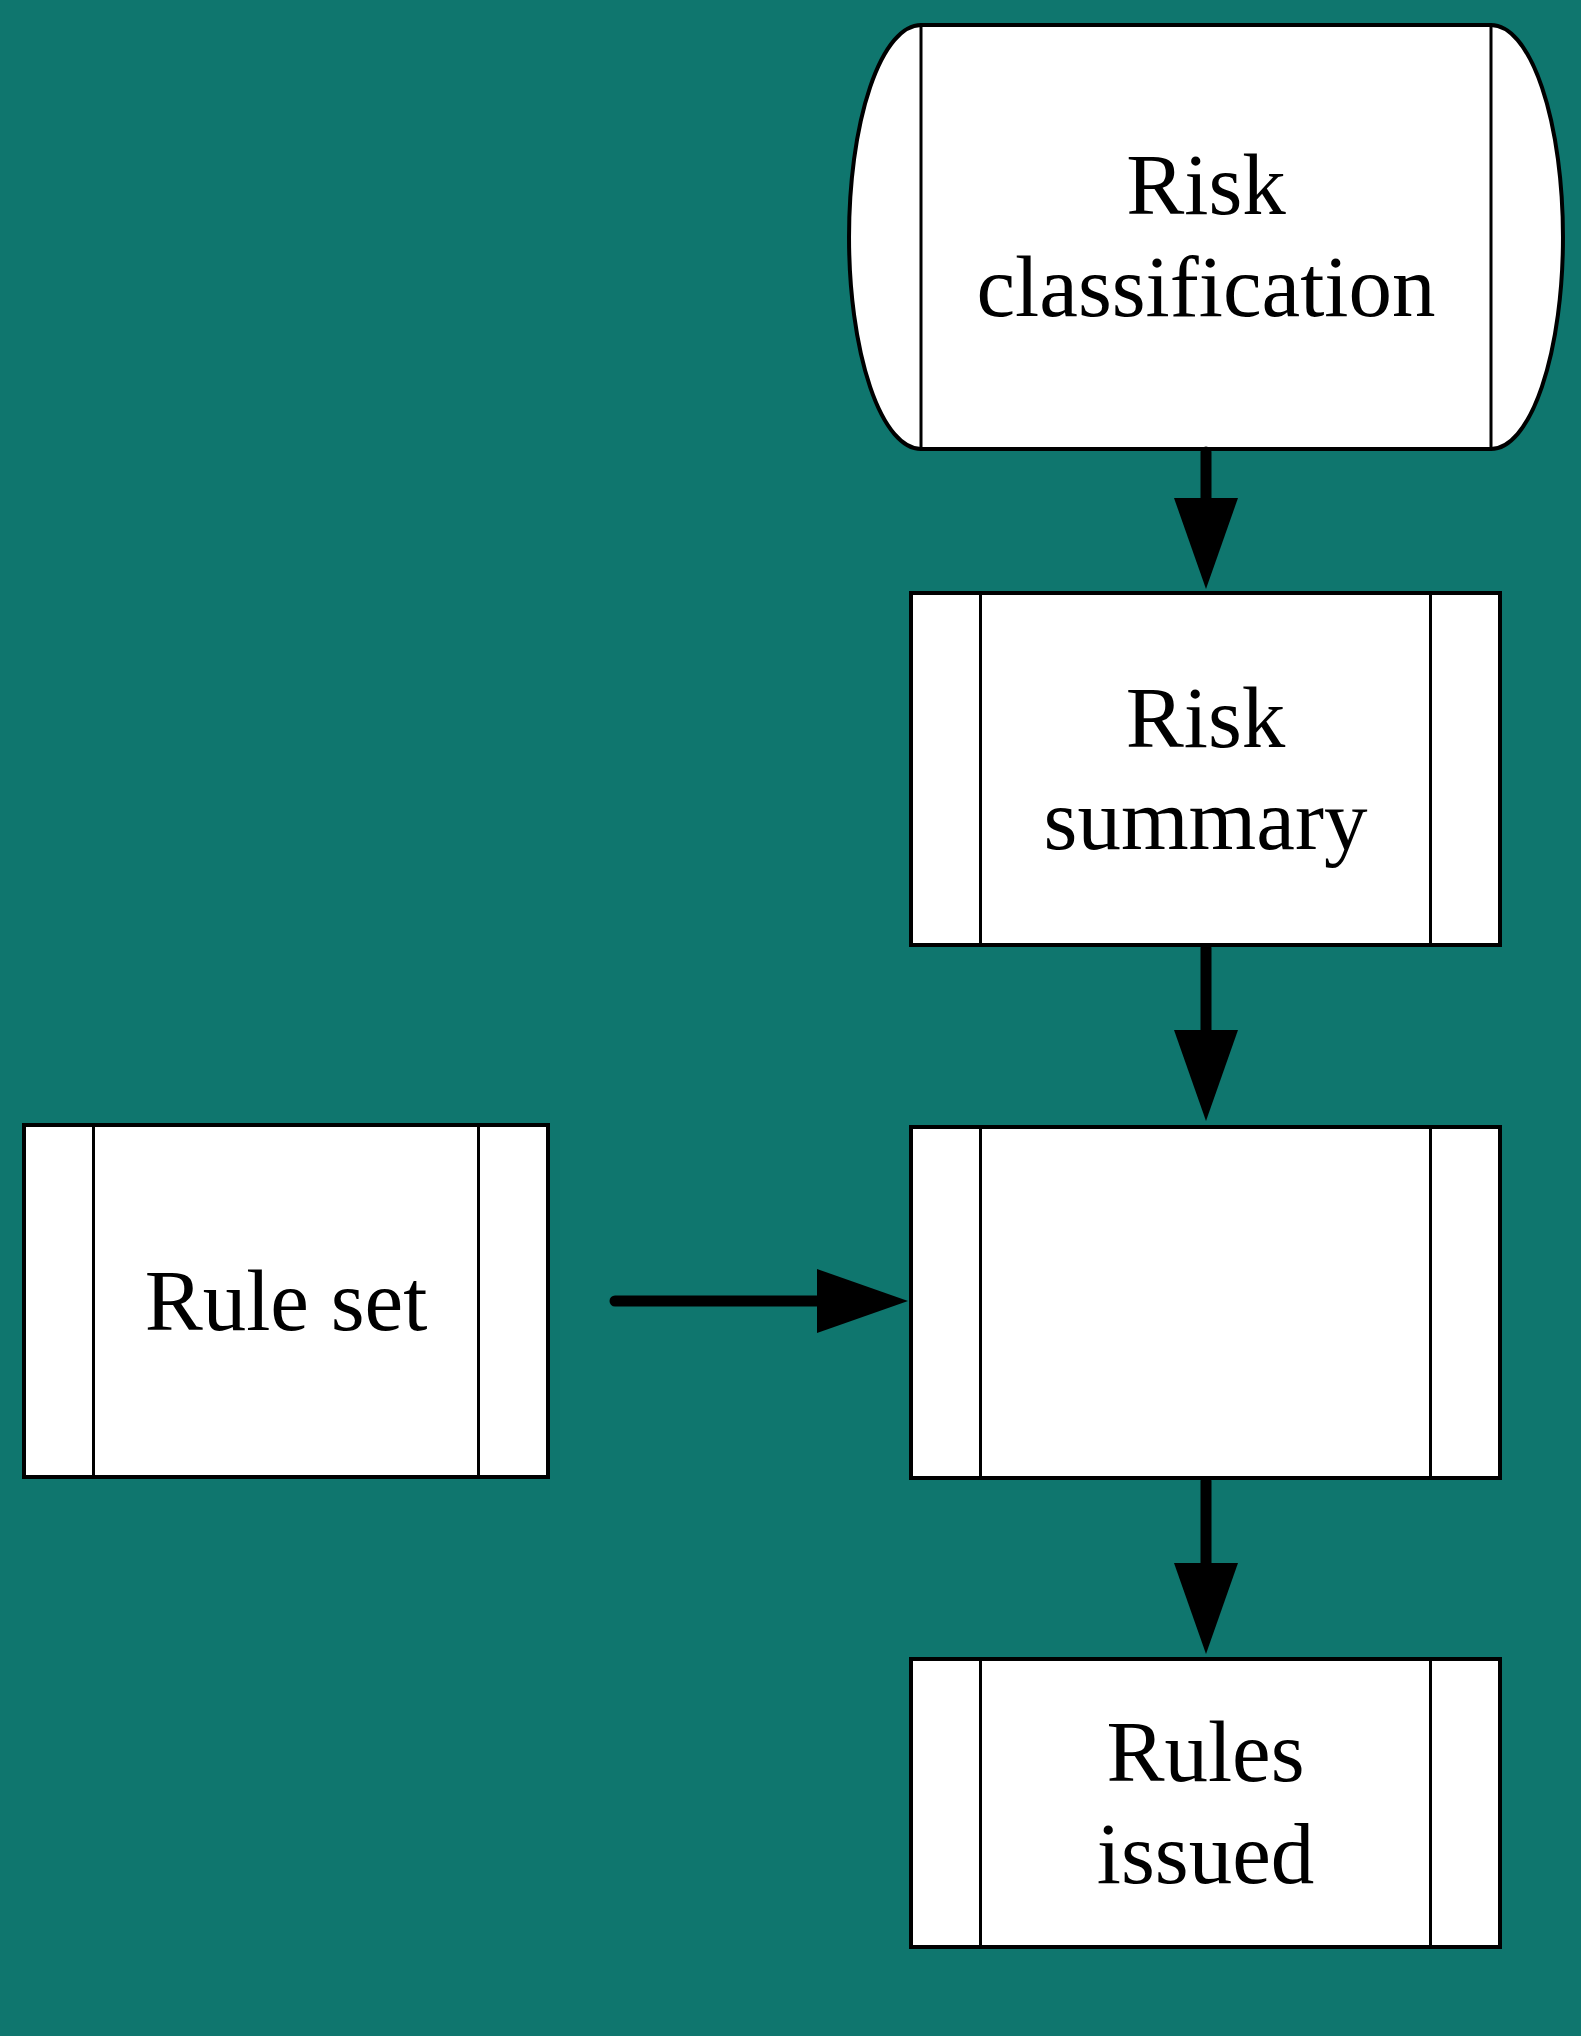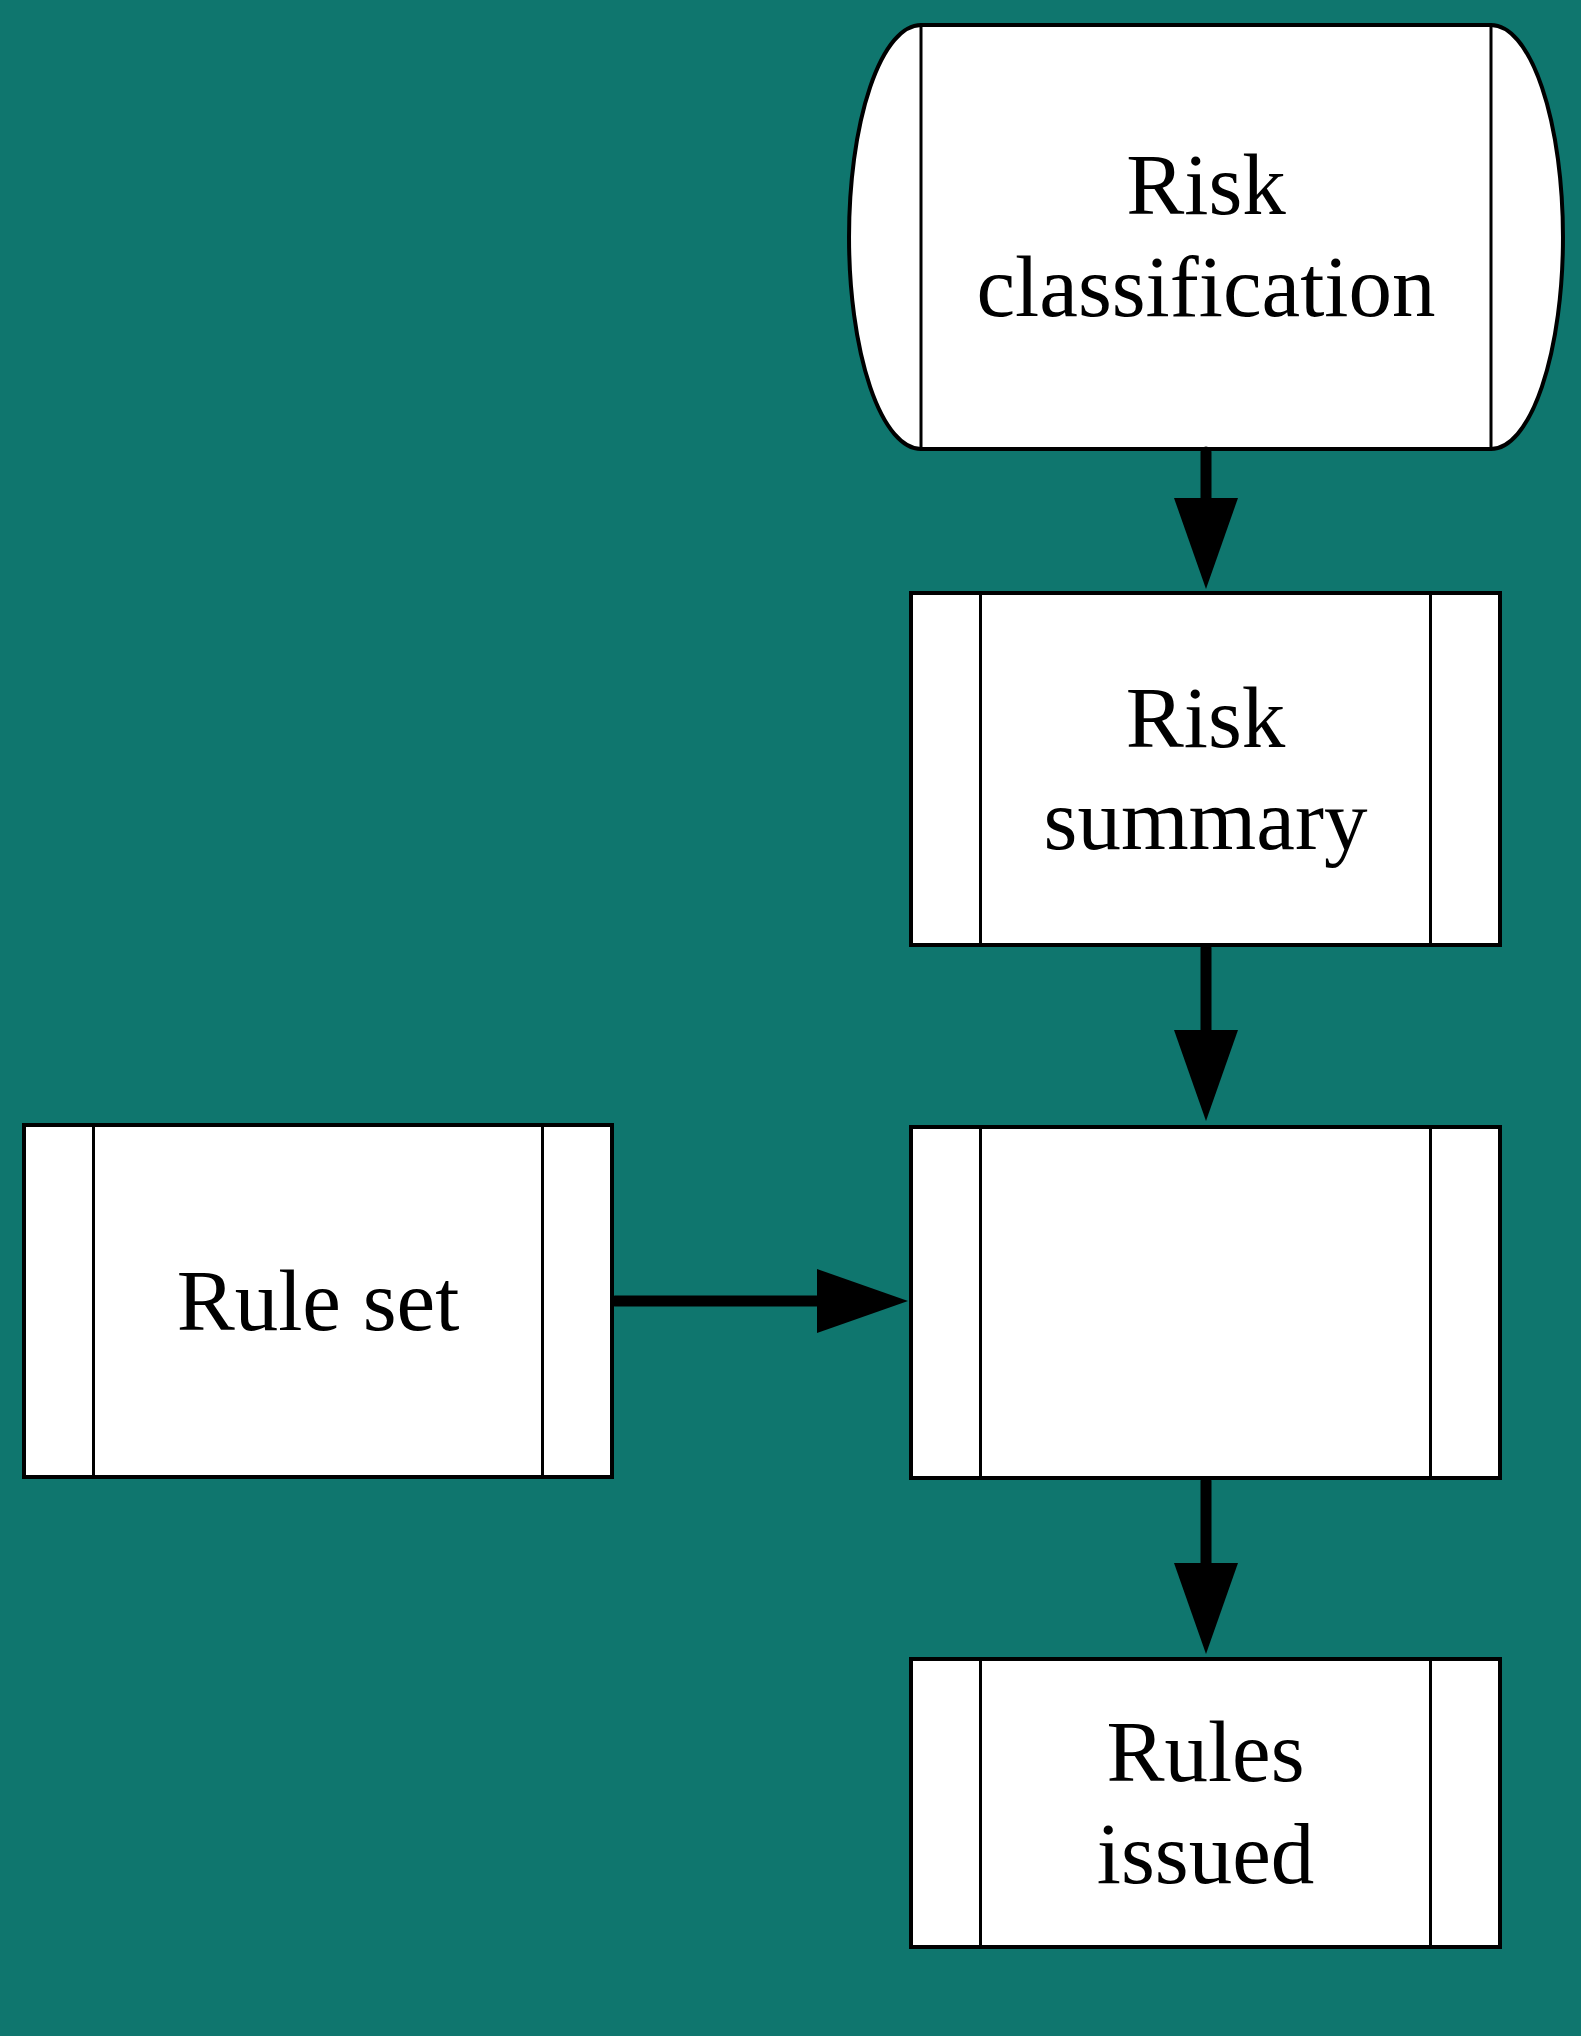--- a/index.html
+++ b/index.html
@@ -100,21 +100,21 @@
 
   <div class="node-box" style="left:909px; top:591px; width:593px; height:356px;">
     <div class="rail left"></div>
     <div class="rail right"></div>
     <div class="node-label">
       <span>Risk</span>
       <span>summary</span>
     </div>
   </div>
 
-  <div class="node-box" style="left:22px; top:1123px; width:592px; height:356px;">
+  <div class="node-box" style="left:22px; top:1123px; width:528px; height:356px;">
     <div class="rail left"></div>
     <div class="rail right"></div>
     <div class="node-label">
       <span>Rule set</span>
     </div>
   </div>
 
   <div class="node-box" style="left:909px; top:1125px; width:593px; height:355px;">
     <div class="rail left"></div>
     <div class="rail right"></div>

